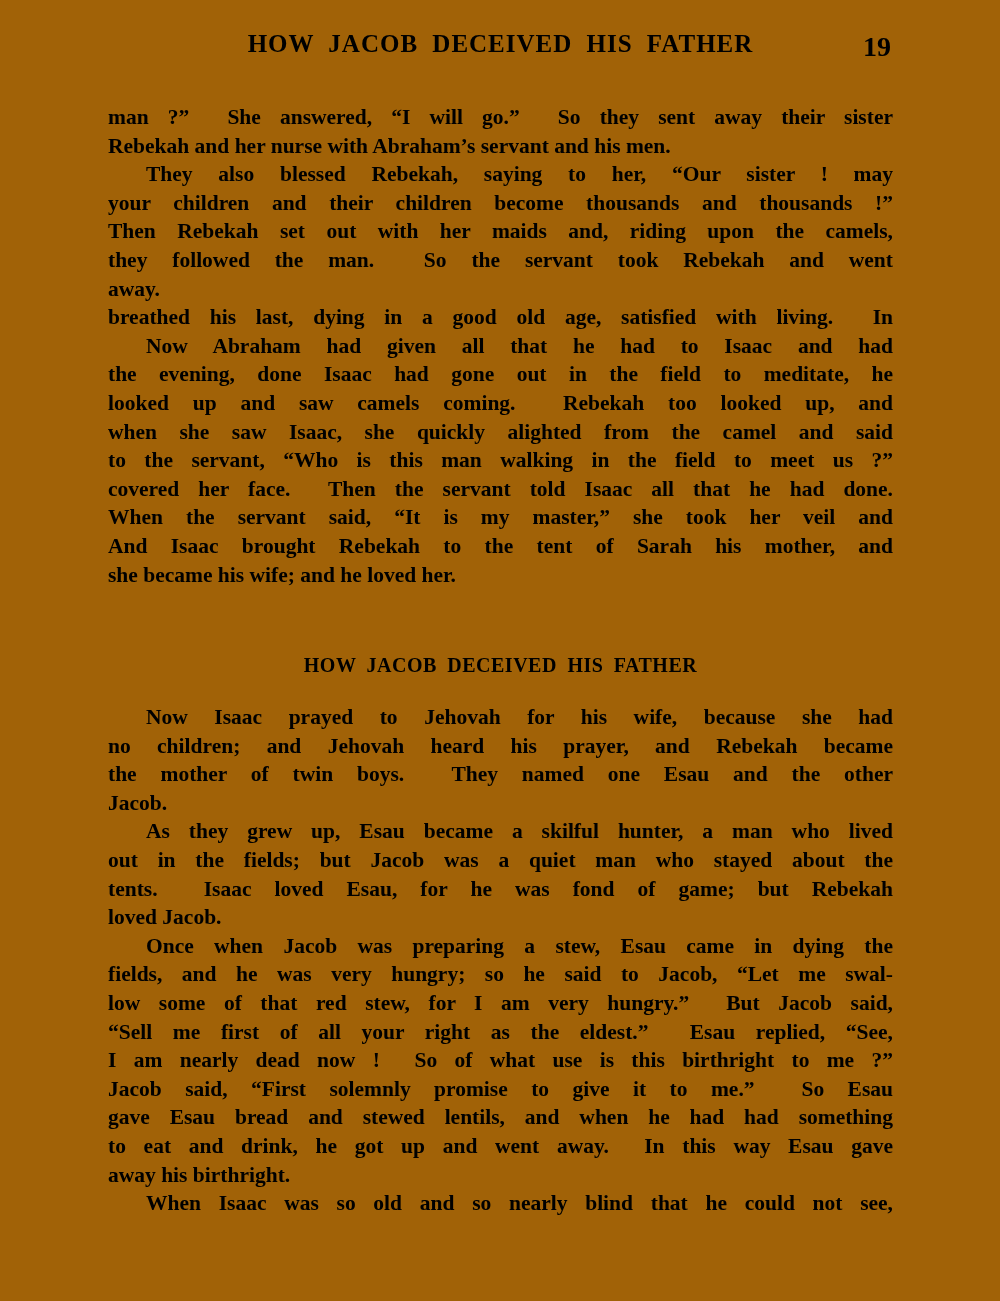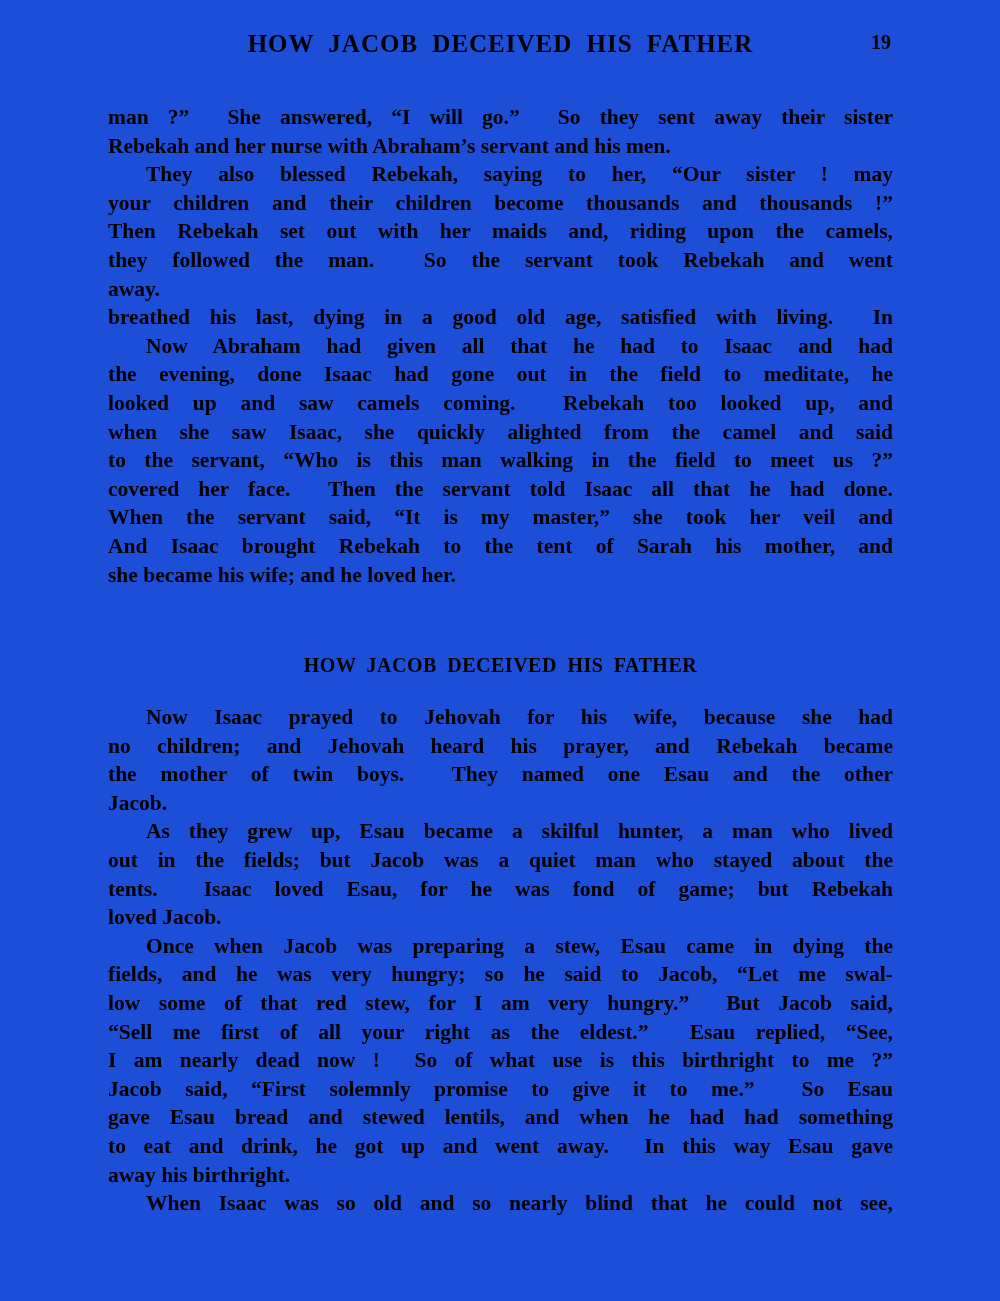--- a/index.html
+++ b/index.html
@@ -1,20 +1,20 @@
 <!DOCTYPE html>
 <html><head>
 <meta charset="utf-8">
 <style>
   html, body { margin: 0; padding: 0; background: #ffffff; }
   .page {
     position: relative;
     width: 1000px;
     height: 1301px;
-    background: #1d4ed8;
+    background: #a16207;
     color: #000000;
     font-family: "Liberation Serif", serif;
     font-weight: bold;
     overflow: hidden;
     box-sizing: border-box;
   }
   .content {
     padding: 30px 107px 0 108px;
   }
   .running-header {
@@ -26,21 +26,21 @@
     left: 0; right: 0;
     text-align: center;
     font-size: 25px;
     letter-spacing: 1px;
     word-spacing: 7px;
   }
   .page-number {
     position: absolute;
     right: 2px;
     top: 1px;
-    font-size: 20px;
+    font-size: 28px;
   }
   .body-text {
     margin-top: 41px;
     font-size: 21.5px;
     line-height: 28.6px;
   }
   .paragraph { margin: 0; }
   .line {
     text-align: justify;
     text-align-last: justify;

